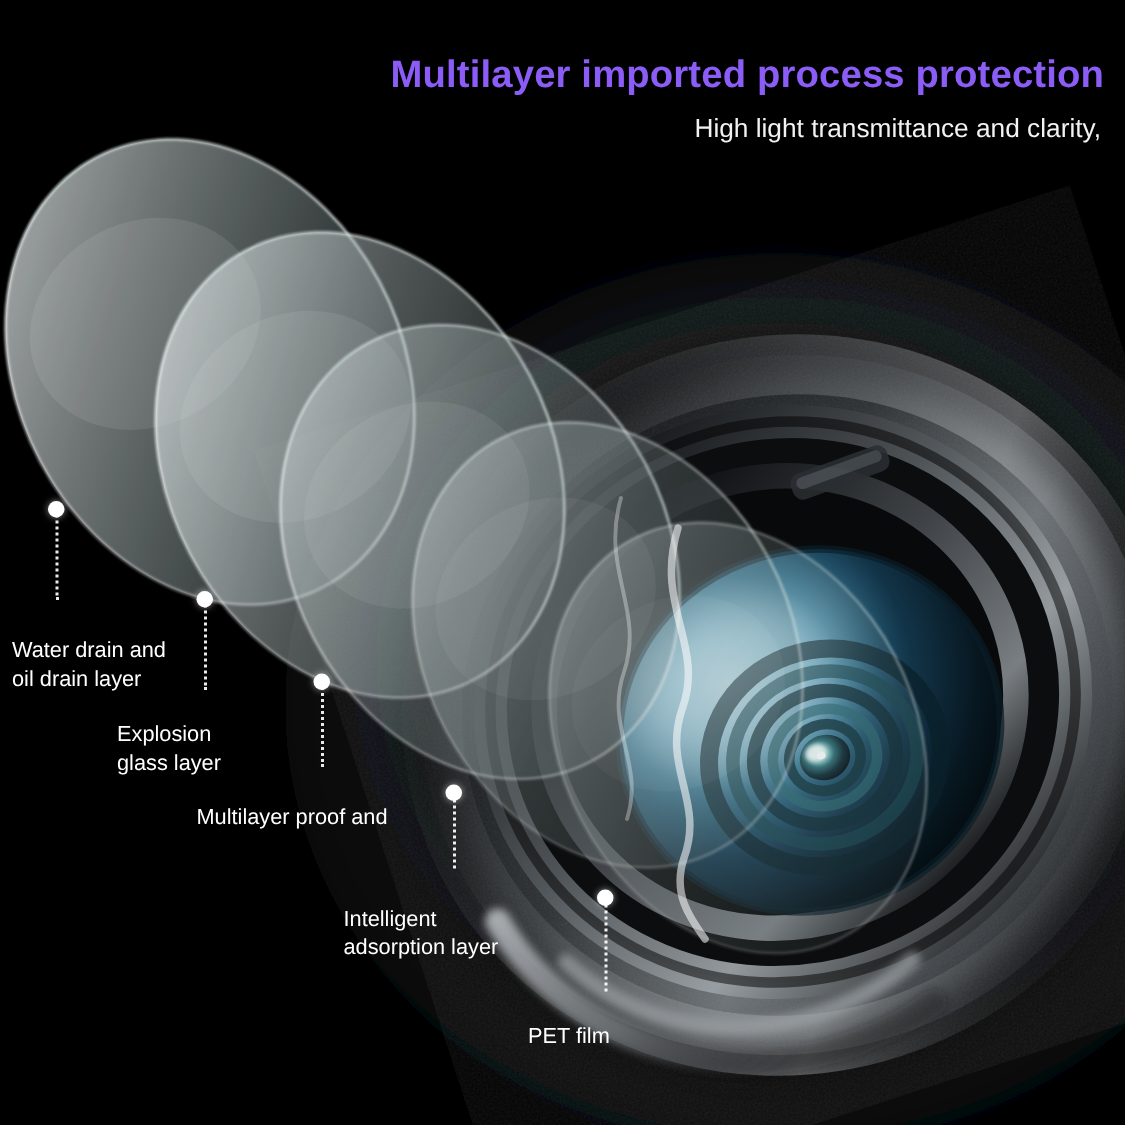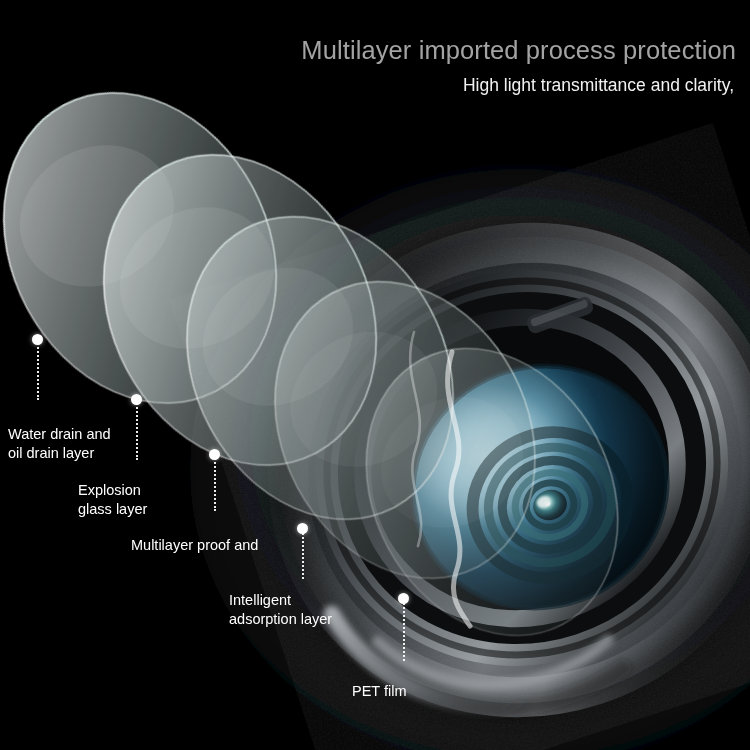--- a/index.html
+++ b/index.html
@@ -15,23 +15,23 @@
     overflow: hidden;
     font-family: "Liberation Sans", sans-serif;
     -webkit-font-smoothing: antialiased;
   }
 
   
   #headline {
     position: absolute;
     right: 14px;
     top: 36px;
-    color: #a3a3a3;
+    color: #8b5cf6;
     font-size: 25.5px;
-    font-weight: normal;
+    font-weight: bold;
     letter-spacing: 0.1px;
     white-space: nowrap;
     text-align: right;
   }
   #subline {
     position: absolute;
     right: 16px;
     top: 73px;
     color: #f2f2f2;
     font-size: 17.5px;
@@ -310,21 +310,21 @@
       <div class="callout">
         <div class="leader" style="left: 214px; top: 455px; height: 56px;"></div>
         <div class="dot" style="left: 209px; top: 449px;"></div>
         <div class="clabel left" style="left: 131px; top: 513px;">
           <div>Multilayer proof and</div>
         </div>
       </div>
       <div class="callout">
         <div class="leader" style="left: 302px; top: 529px; height: 50px;"></div>
         <div class="dot" style="left: 297px; top: 523px;"></div>
-        <div class="clabel left" style="left: 229px; top: 568px;">
+        <div class="clabel left" style="left: 229px; top: 581px;">
           <div>Intelligent</div>
           <div>adsorption layer</div>
         </div>
       </div>
       <div class="callout">
         <div class="leader" style="left: 403px; top: 599px; height: 62px;"></div>
         <div class="dot" style="left: 398px; top: 593px;"></div>
         <div class="clabel left" style="left: 352px; top: 659px;">
           <div>PET film</div>
         </div>

